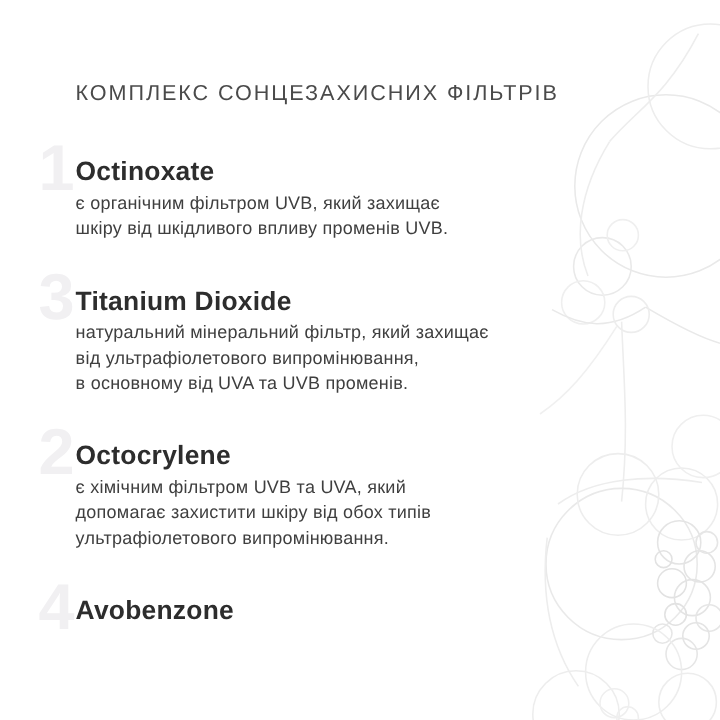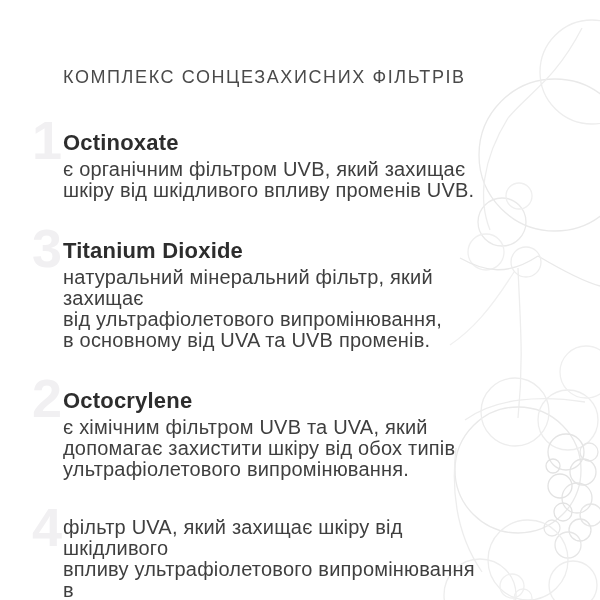--- a/index.html
+++ b/index.html
@@ -53,21 +53,21 @@
     letter-spacing:-2px;
   }
   .section h3{
     font-size:22px;
     font-weight:700;
     color:var(--heading-text);
     letter-spacing:0.2px;
     margin-bottom:3px;
   }
   .section p{
-    font-size:20px;
+    font-size:15px;
     line-height:21px;
     color:var(--body-text);
     letter-spacing:0.2px;
     white-space:pre-line;
   }
 </style>
 </head>
 <body>
 
 <div class="page">
@@ -136,19 +136,17 @@
     <div class="section">
       <span class="num">2</span>
       <h3>Octocrylene</h3>
       <p>є хімічним фільтром UVB та UVA, який
 допомагає захистити шкіру від обох типів
 ультрафіолетового випромінювання.</p>
     </div>
 
     <div class="section">
       <span class="num">4</span>
-      <p>фільтр UVA, який захищає шкіру від шкідливого
-впливу ультрафіолетового випромінювання в
-діапазоні 320-400 нм.</p>
+      <h3>Avobenzone</h3>
     </div>
 
   </div>
 </div>
 
 </body></html>

